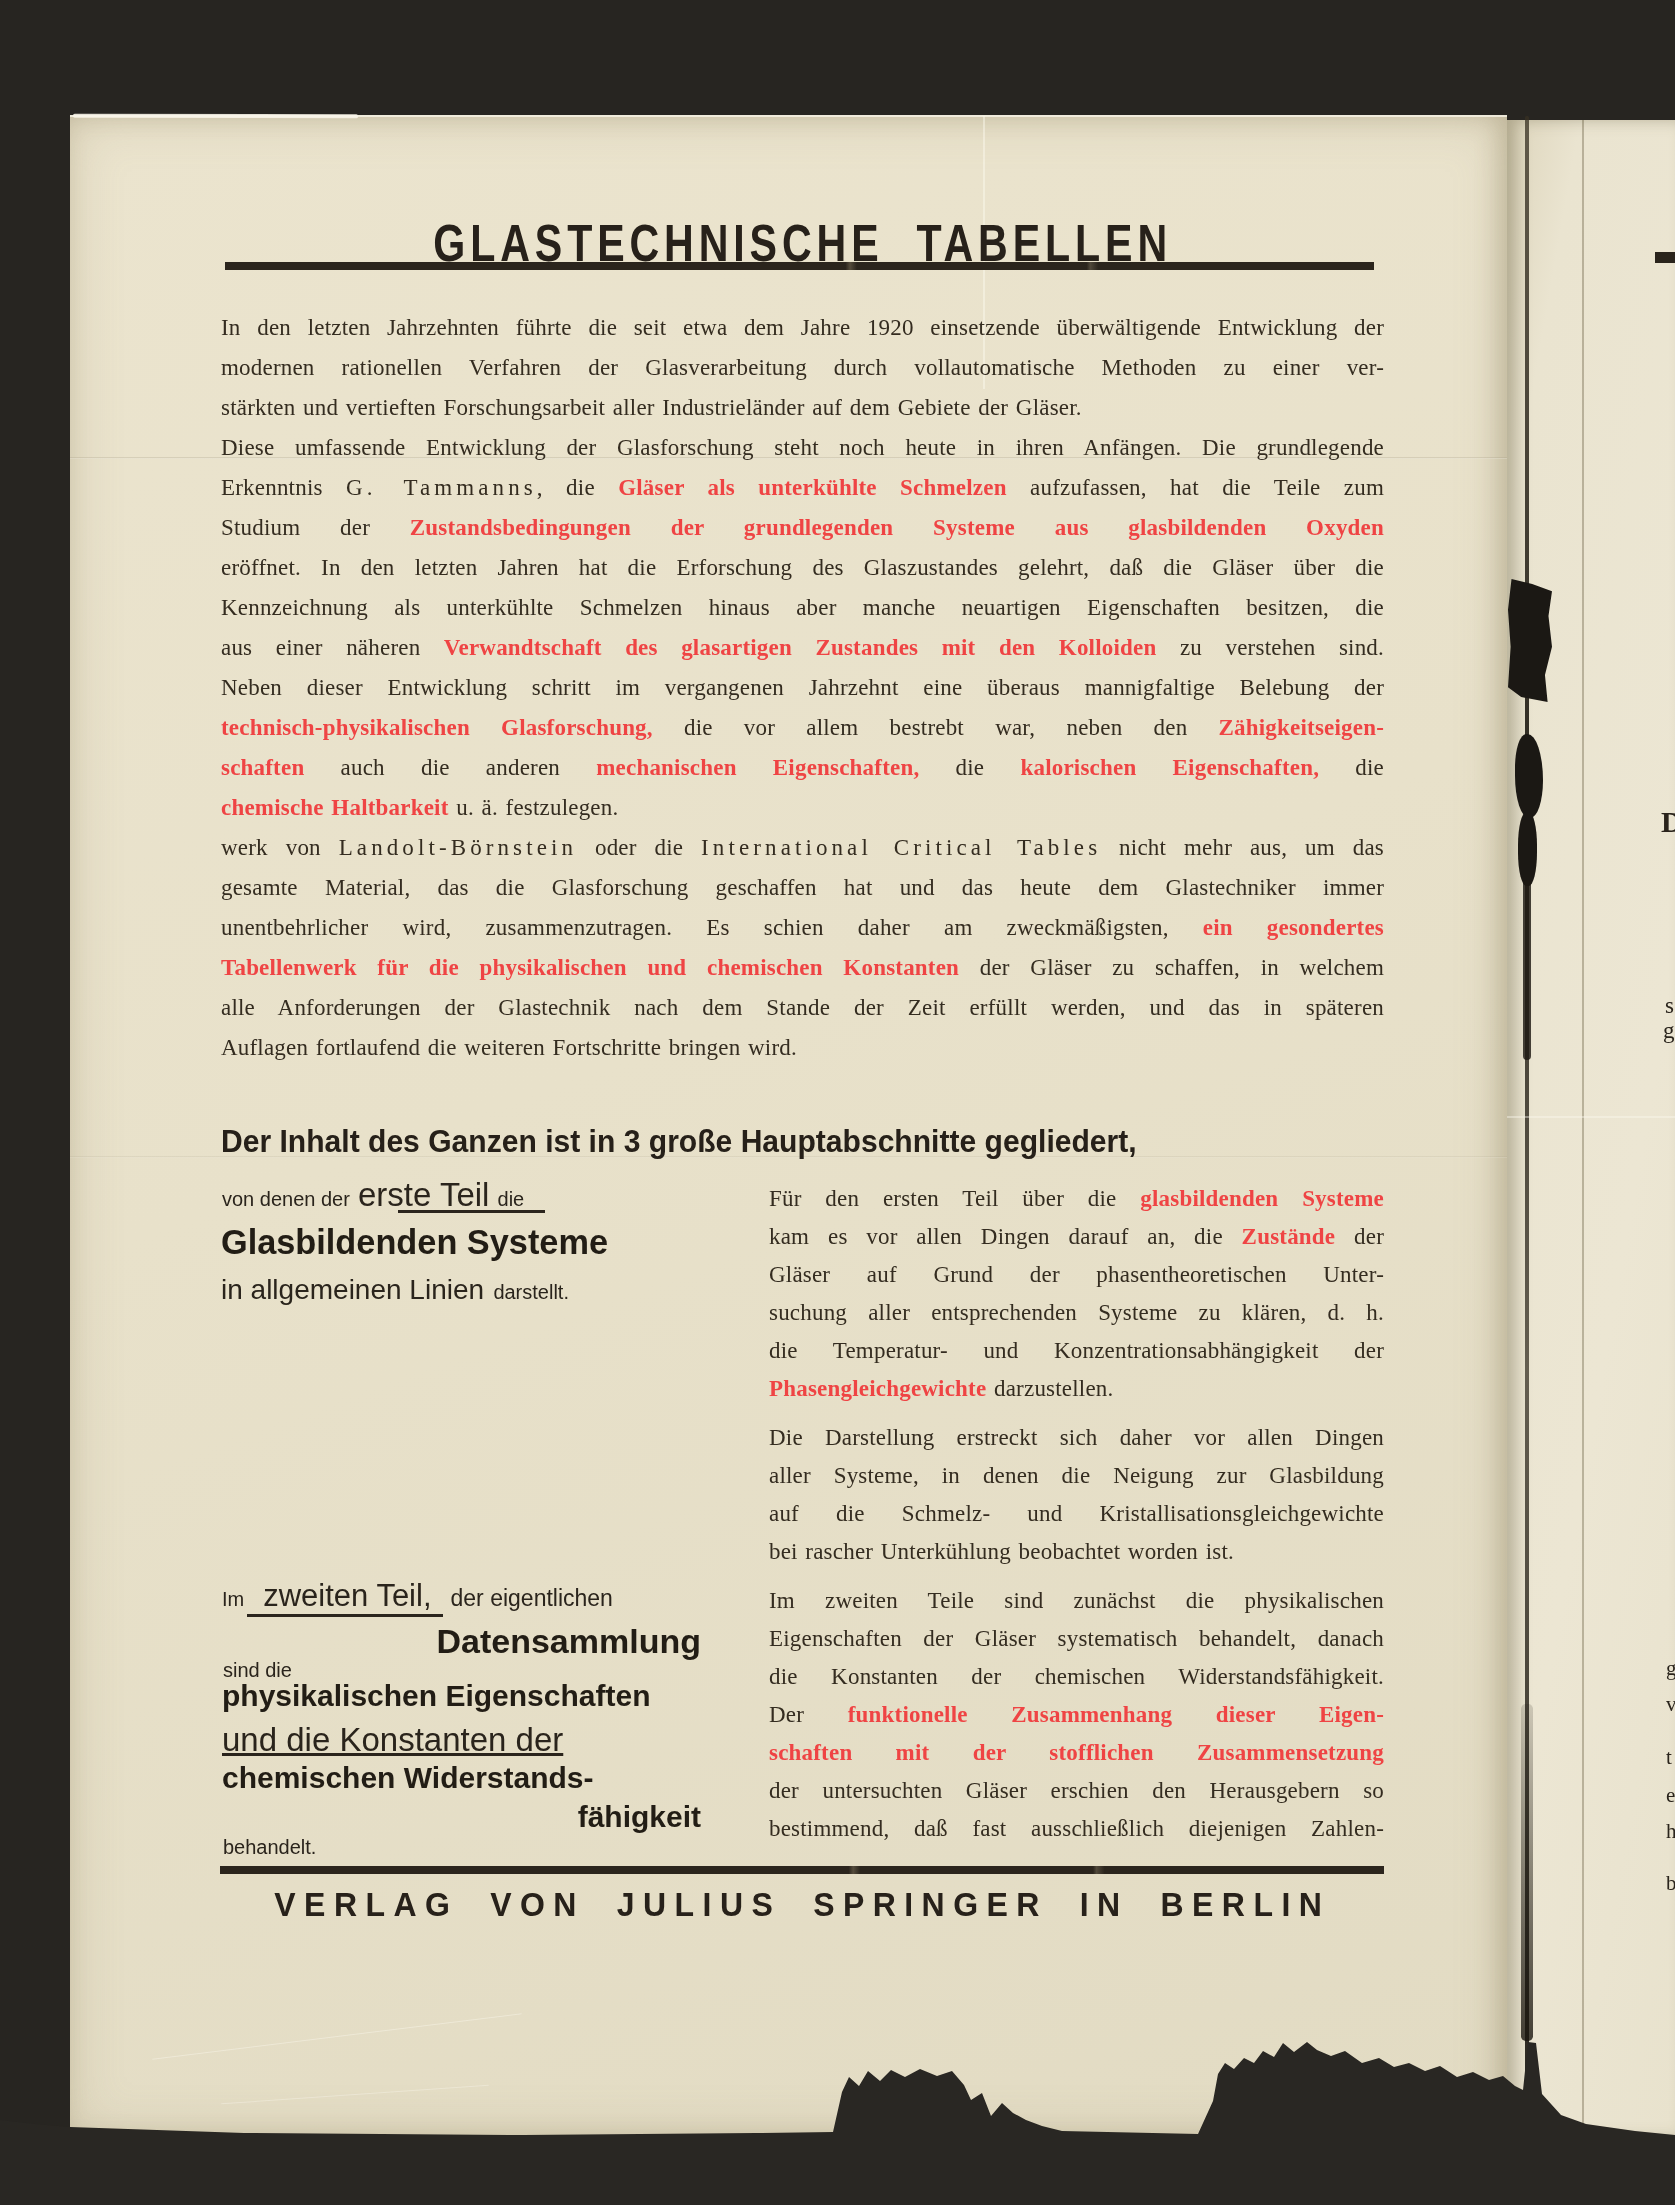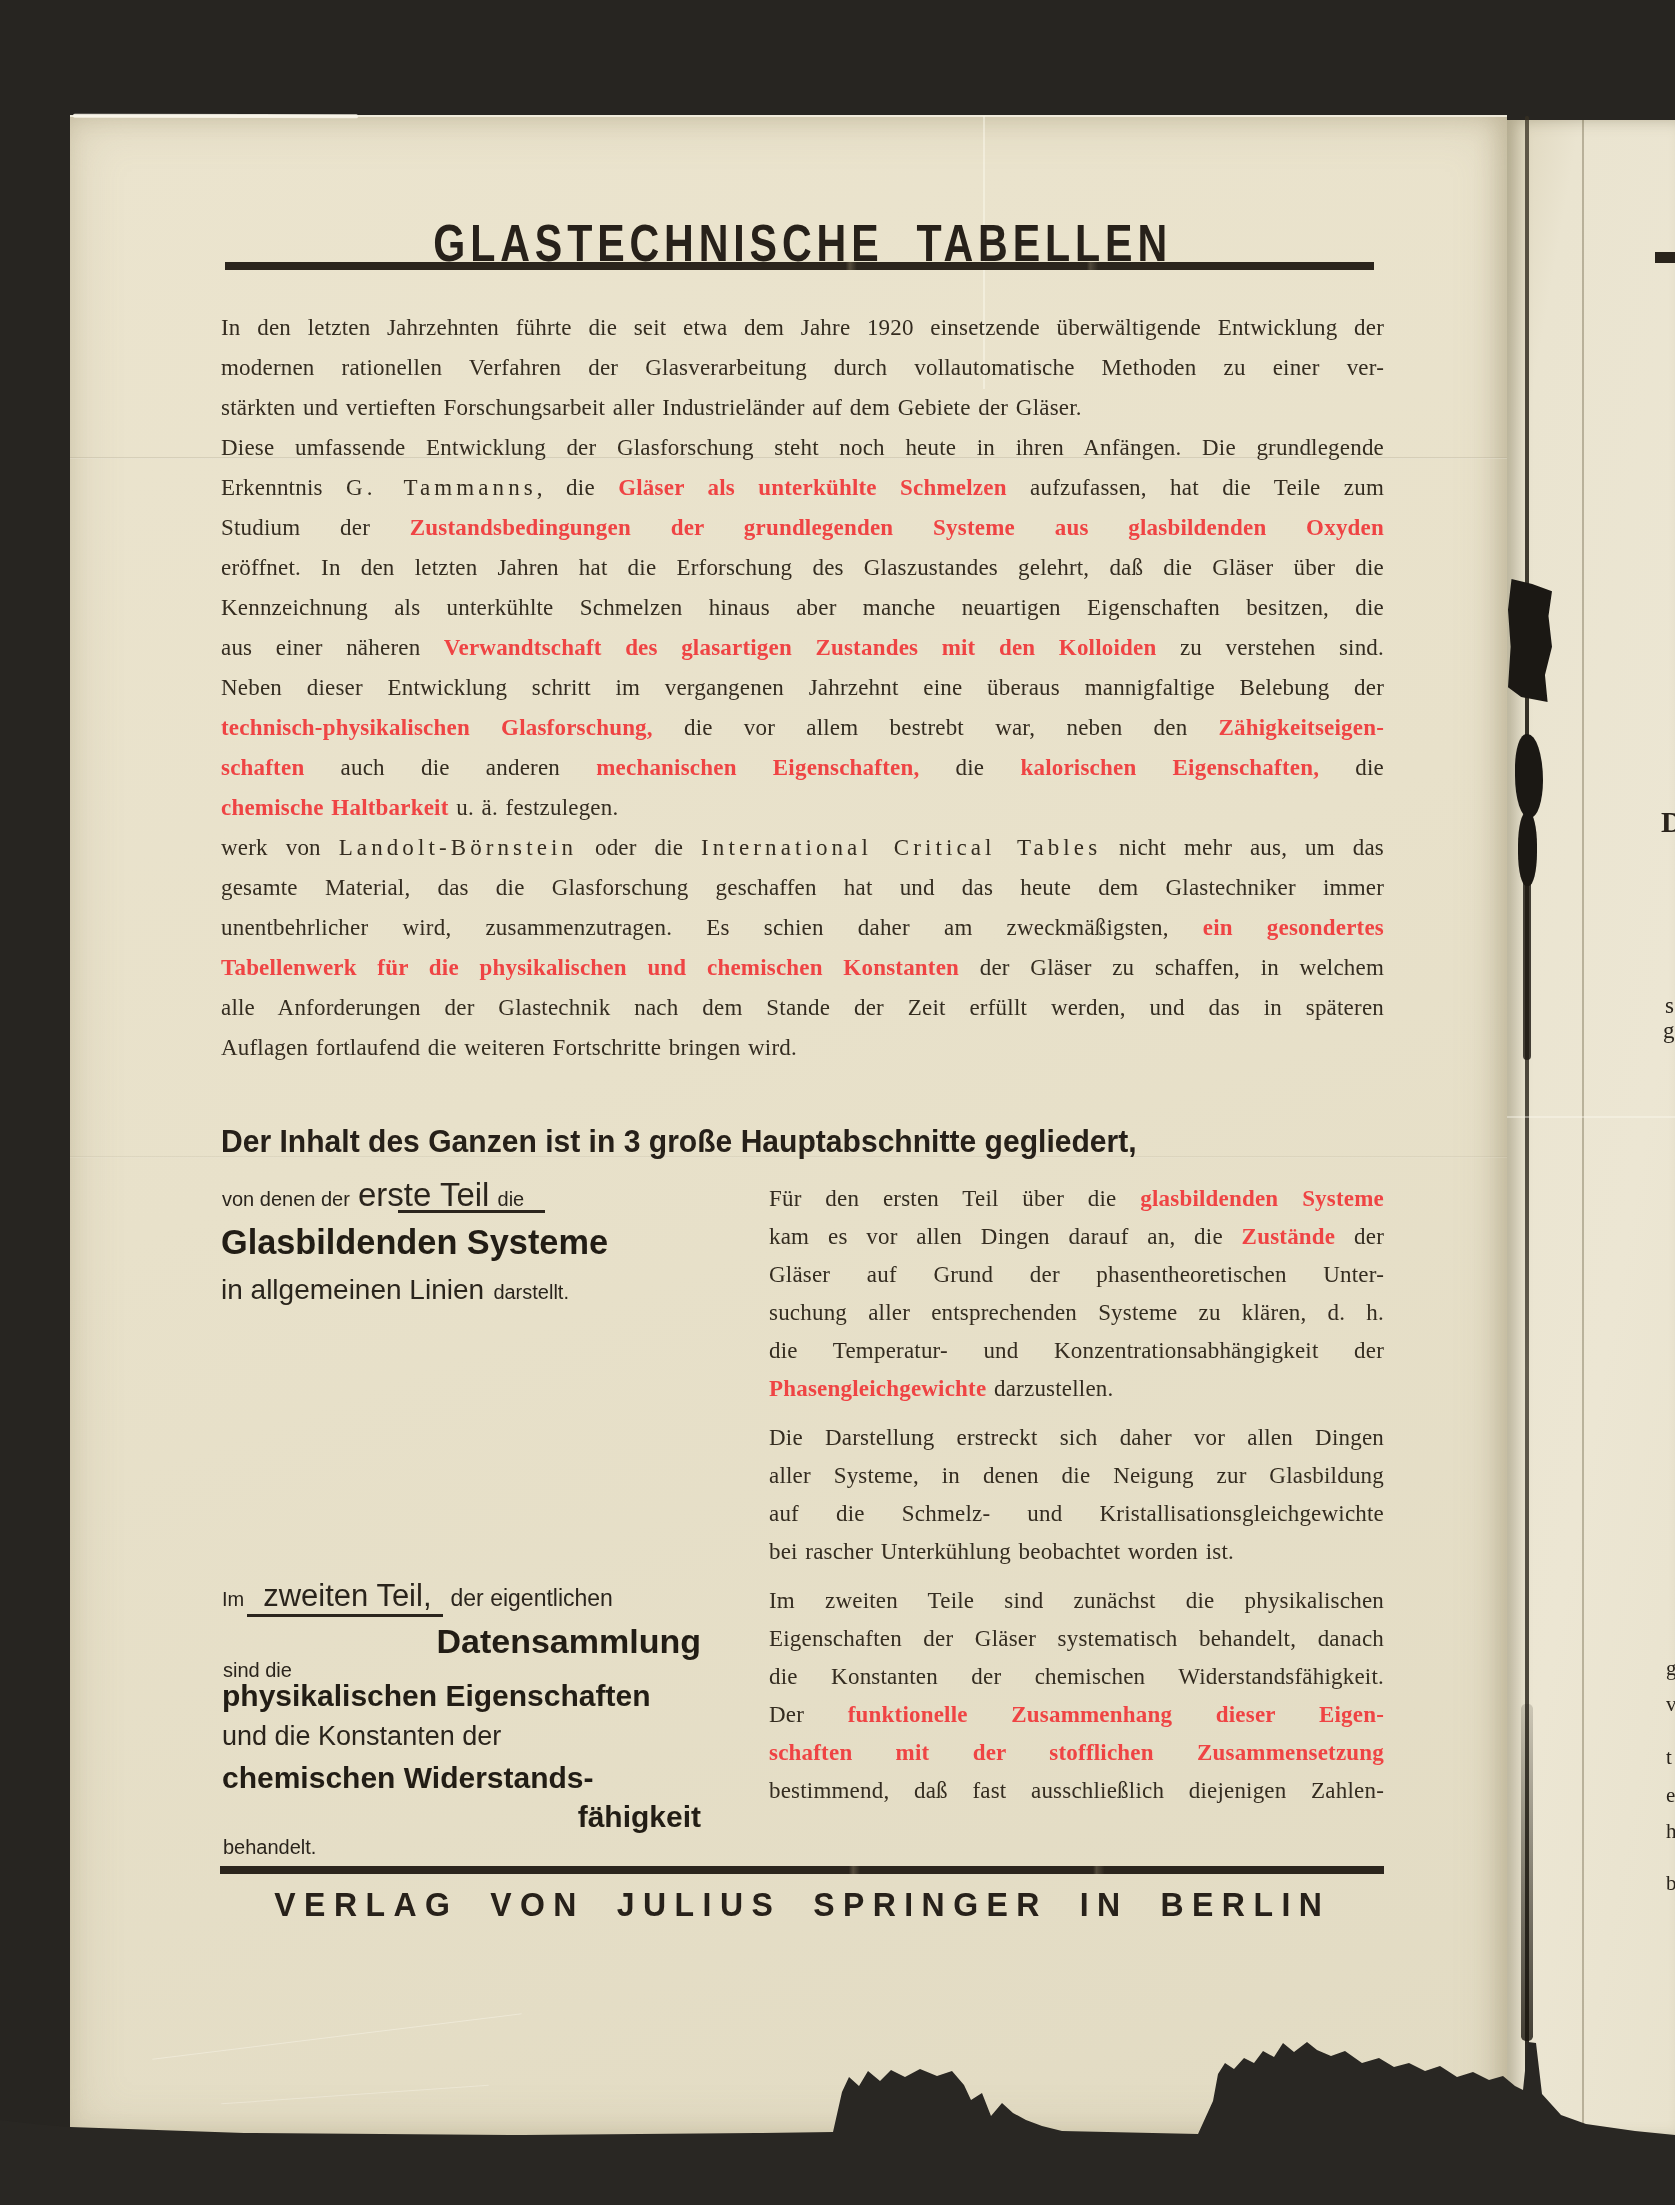--- a/index.html
+++ b/index.html
@@ -75,21 +75,21 @@
   .tline{text-align:justify;text-align-last:justify;word-spacing:1.7px;letter-spacing:0.2px;white-space:nowrap;}
   .tline.tlast{text-align-last:left;}
   .bb{font-weight:bold;color:#ef4444;font-family:Liberation Serif, serif;}
   .ssp{letter-spacing:4.1px;}
   #section-heading{position:absolute;left:221px;top:1123px;z-index:3;
     font-family:"Liberation Sans",sans-serif;font-weight:bold;font-size:31px;color:#262019;
     transform:scale(.97,1.04);transform-origin:left top;white-space:nowrap;}
   
   .lc{position:absolute;z-index:3;color:#2a241c;font-family:"Liberation Sans",sans-serif;white-space:nowrap;}
   .baseline{display:flex;align-items:baseline;}
-  .s34{font-size:20px;} .s40{font-size:23px;} .s46{font-size:27px;} .s48{font-size:28px;}
+  .s34{font-size:20px;} .s40{font-size:23px;} .s46{font-size:33px;text-decoration:underline;} .s48{font-size:28px;}
   .s54{font-size:31px;} .s56{font-size:33px;}
   .big-bold{font-weight:bold;color:#221d15;}
   #lc1-line1{left:222px;top:1176px;gap:8.1px;justify-content:center;}
   #lc1-rule{left:398px;top:1210px;width:147px;height:2.9px;background:#2b251d;z-index:3;position:absolute;}
   #lc1-main{left:221px;top:1222px;font-size:35px;transform:scale(.98,1);transform-origin:left top;}
   #lc1-line3{left:221px;top:1274px;gap:9.3px;}
   #lc2-line1{left:222px;top:1578px;gap:19px;}
   #lc2-rule{left:247px;top:1614px;width:196px;height:2.9px;background:#2b251d;z-index:3;position:absolute;}
   #lc2-datensammlung{left:221px;top:1622px;width:480px;text-align:right;font-size:34px;}
   #lc2-sinddie{left:223px;top:1659px;}
@@ -209,20 +209,21 @@
       <div class="tline"><span>aller Systeme, in denen die Neigung zur Glasbildung</span></div>
       <div class="tline"><span>auf die Schmelz- und Kristallisationsgleichgewichte</span></div>
       <div class="tline tlast"><span>bei rascher Unterkühlung beobachtet worden ist.</span></div>
     </div>
     <div class="tpara">
       <div class="tline"><span>Im zweiten Teile sind zunächst die physikalischen</span></div>
       <div class="tline"><span>Eigenschaften der Gläser systematisch behandelt, danach</span></div>
       <div class="tline"><span>die Konstanten der chemischen Widerstandsfähigkeit.</span></div>
       <div class="tline"><span>Der </span><span class="bb">funktionelle Zusammenhang dieser Eigen-</span></div>
       <div class="tline"><span class="bb">schaften mit der stofflichen Zusammensetzung</span></div>
+      <div class="tline"><span>der untersuchten Gläser erschien den Herausgebern so</span></div>
       <div class="tline"><span>bestimmend, daß fast ausschließlich diejenigen Zahlen-</span></div>
     </div>
   </div>
 
 <div id="rule2" class="rule"></div>
 <div id="verlag"><span>VERLAG VON JULIUS SPRINGER IN BERLIN</span></div>
 
 <div id="frag-bar"></div>
 <div id="frags">
     <span class="frag">D</span>

